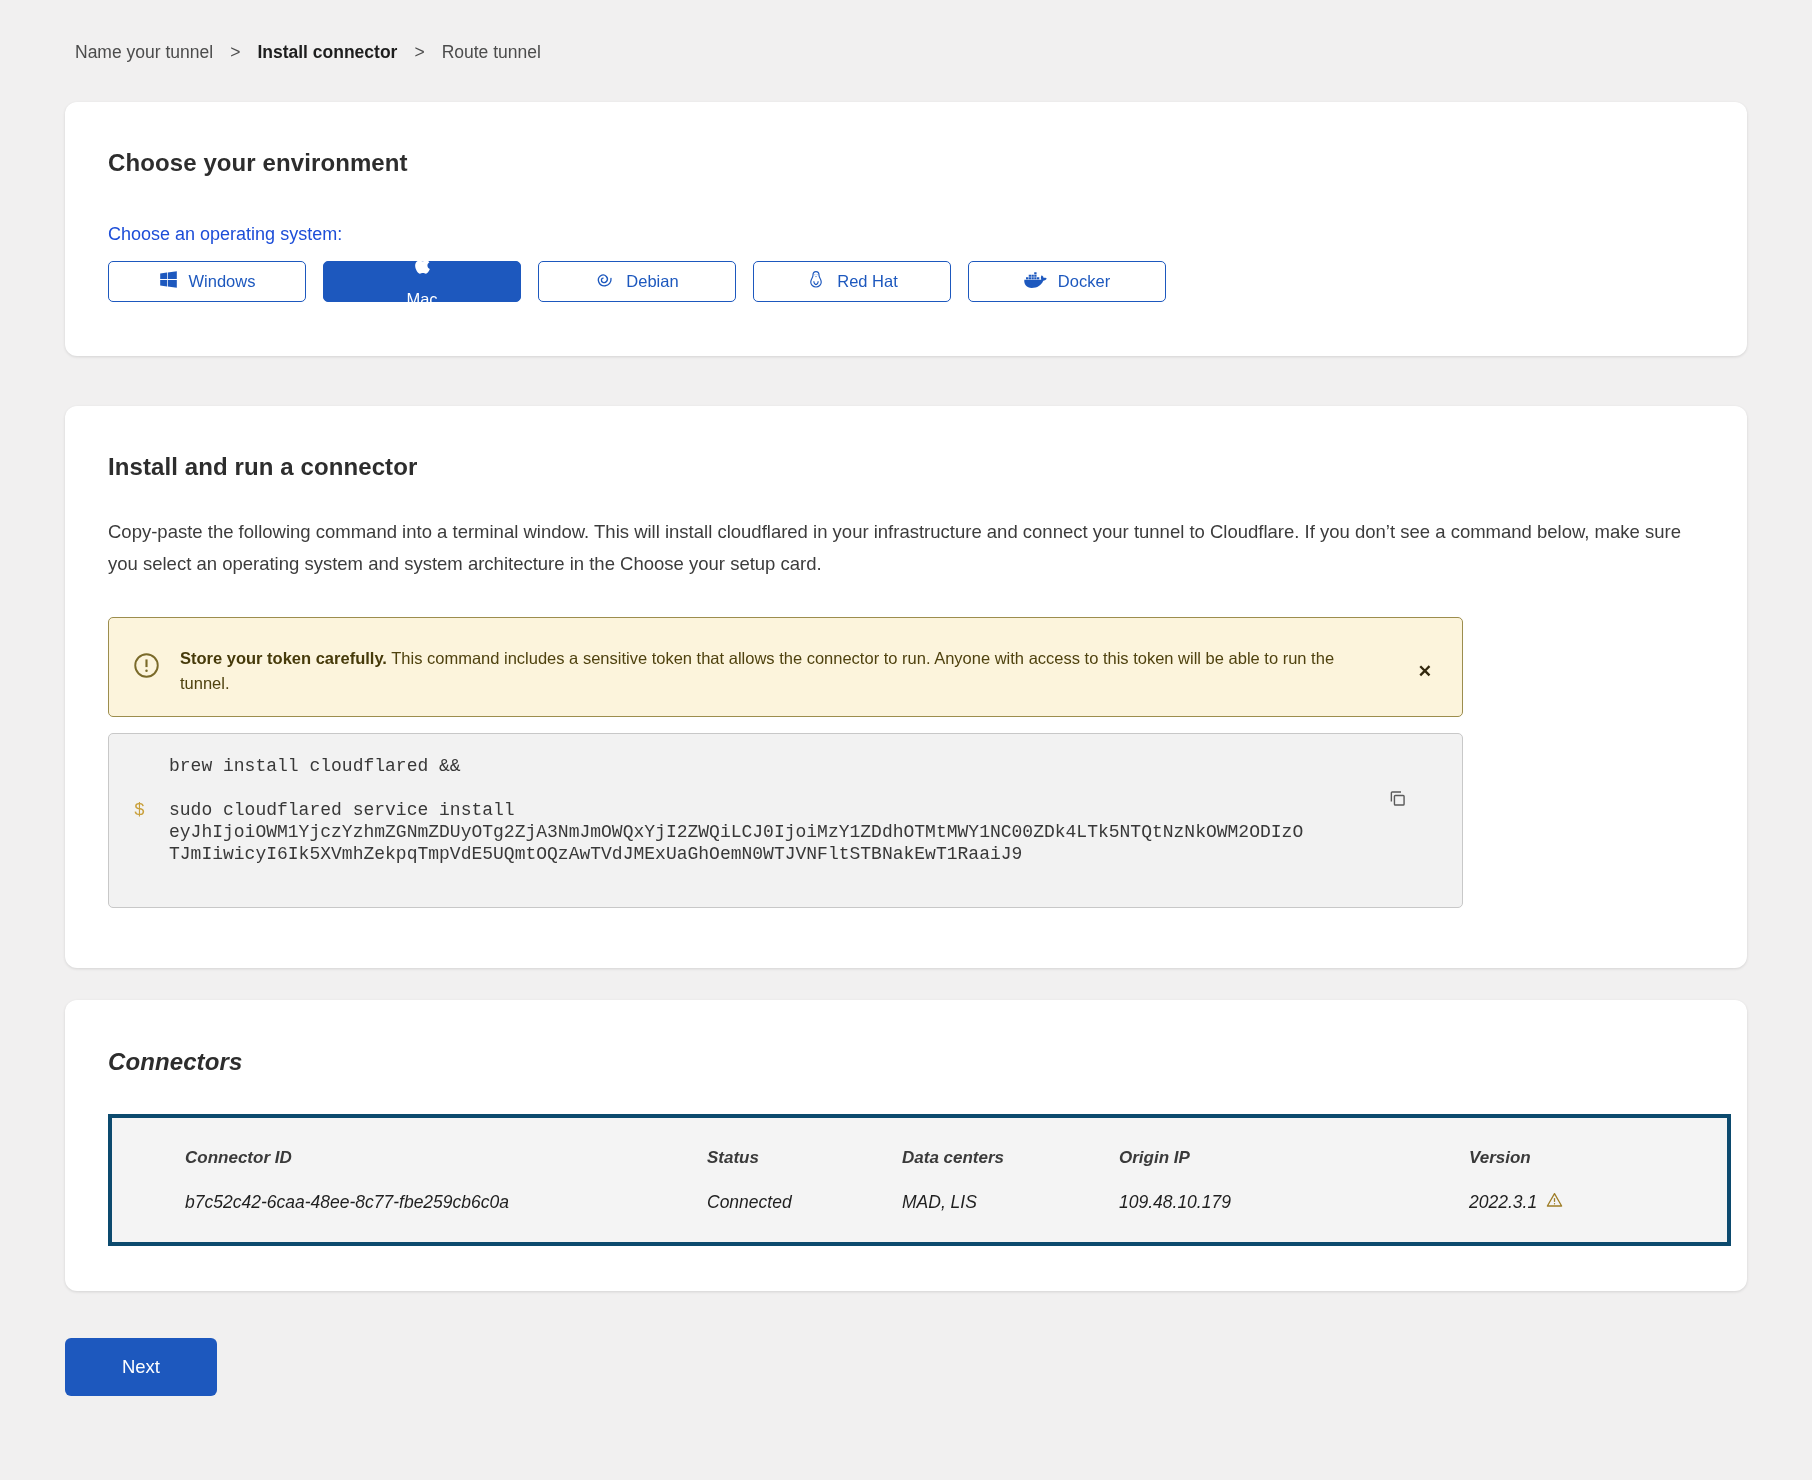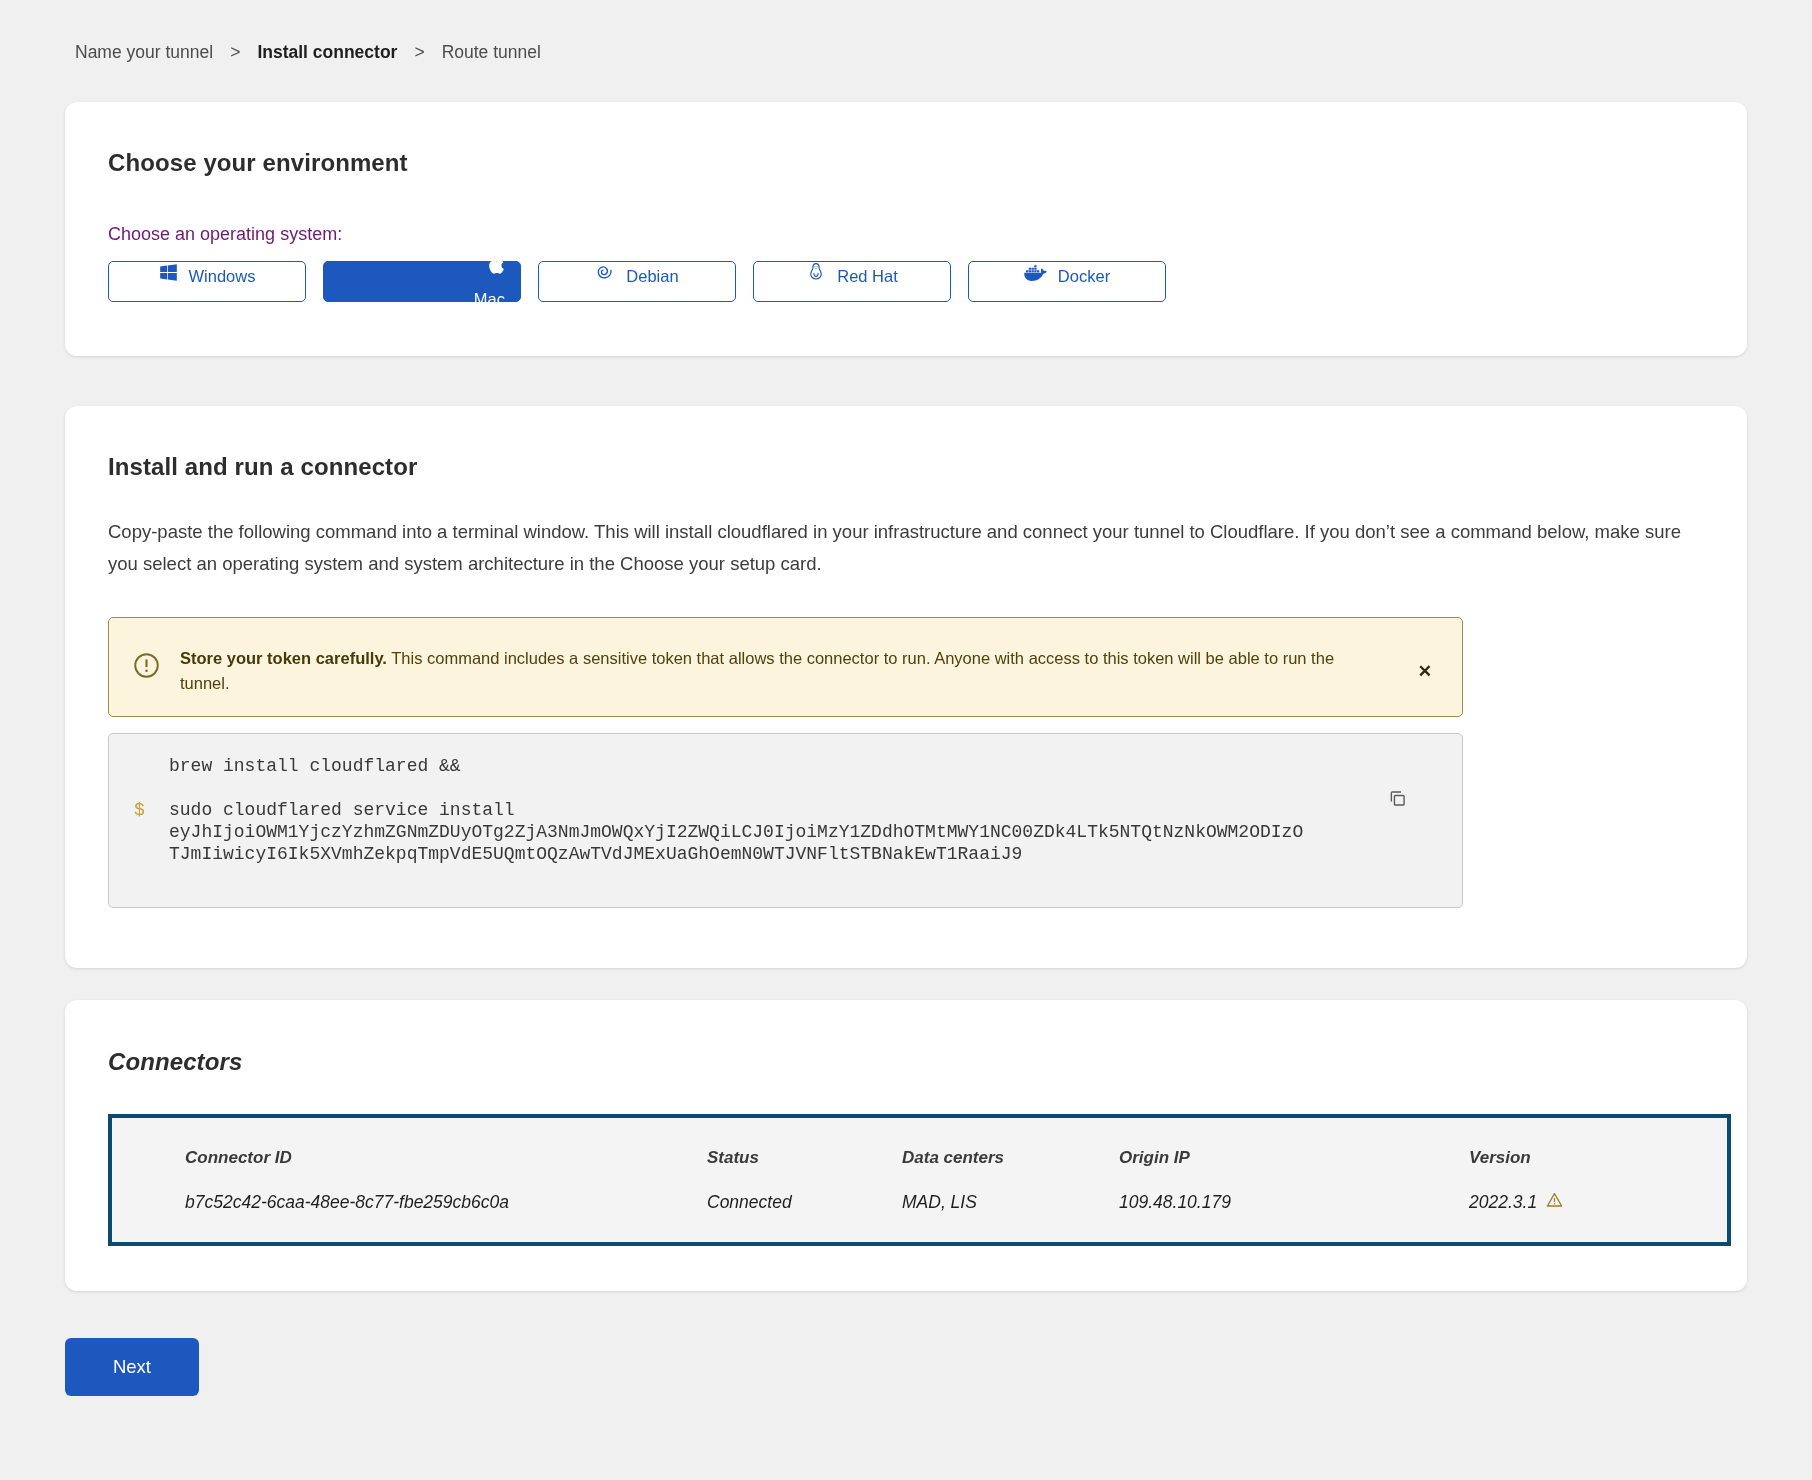--- a/index.html
+++ b/index.html
@@ -36,25 +36,25 @@
   
   .card{
     background:var(--card-bg);
     border-radius:12px;
     box-shadow:0 1px 3px rgba(0,0,0,0.12);
     width:1682px;
   }
   .card h2{margin:0;font-size:24px;font-weight:bold;color:var(--heading);letter-spacing:.1px;}
 
   .card-env{margin-top:39px;padding:47px 43px 54px 43px;}
-  .os-label{margin-top:47px;font-size:18px;color:#701a75;}
+  .os-label{margin-top:47px;font-size:18px;color:#1d4ed8;}
   .os-row{display:flex;gap:17px;margin-top:16px;}
   .os-btn{
     width:198px;height:41px;
-    display:flex;align-items:flex-end;justify-content:center;gap:11px;
+    display:flex;align-items:center;justify-content:center;gap:11px;
     background:#fff;border:1px solid var(--blue);border-radius:5px;
     color:var(--blue);font-size:16.5px;font-family:"Liberation Sans", sans-serif;
     cursor:pointer;padding:15px;
   }
   .os-btn.selected{background:var(--blue);color:#fff;flex-direction:column;}
   .os-btn svg{flex:none;}
 
   .card-connector{margin-top:50px;padding:47px 43px 60px 43px;}
   .description{margin:35px 0 0 0;font-size:18.5px;line-height:32px;color:#3c3c3c;max-width:1615px;}
 
@@ -105,21 +105,21 @@
   .t-row + .t-row{margin-top:23px;}
   .t-col{flex:none;}
   .c1{width:522px;} .c2{width:195px;} .c3{width:217px;} .c4{width:350px;} .c5{width:auto;}
   .t-head .t-col{font-weight:bold;font-size:17px;color:#3a3a3a;}
   .t-data .t-col{font-size:17.5px;color:#1f1f1f;}
   .status-connected{color:var(--green);}
   .version-cell{display:flex;align-items:center;gap:8px;}
 
   .next-btn{
     margin-top:47px;
-    width:134px;height:58px;
+    width:152px;height:58px;
     background:var(--blue);color:#fff;
     border:none;border-radius:6px;
     font-size:18.5px;font-family:"Liberation Sans", sans-serif;
     cursor:pointer;
   }
 </style>
 </head>
 <body>
 
 <div class="page">

